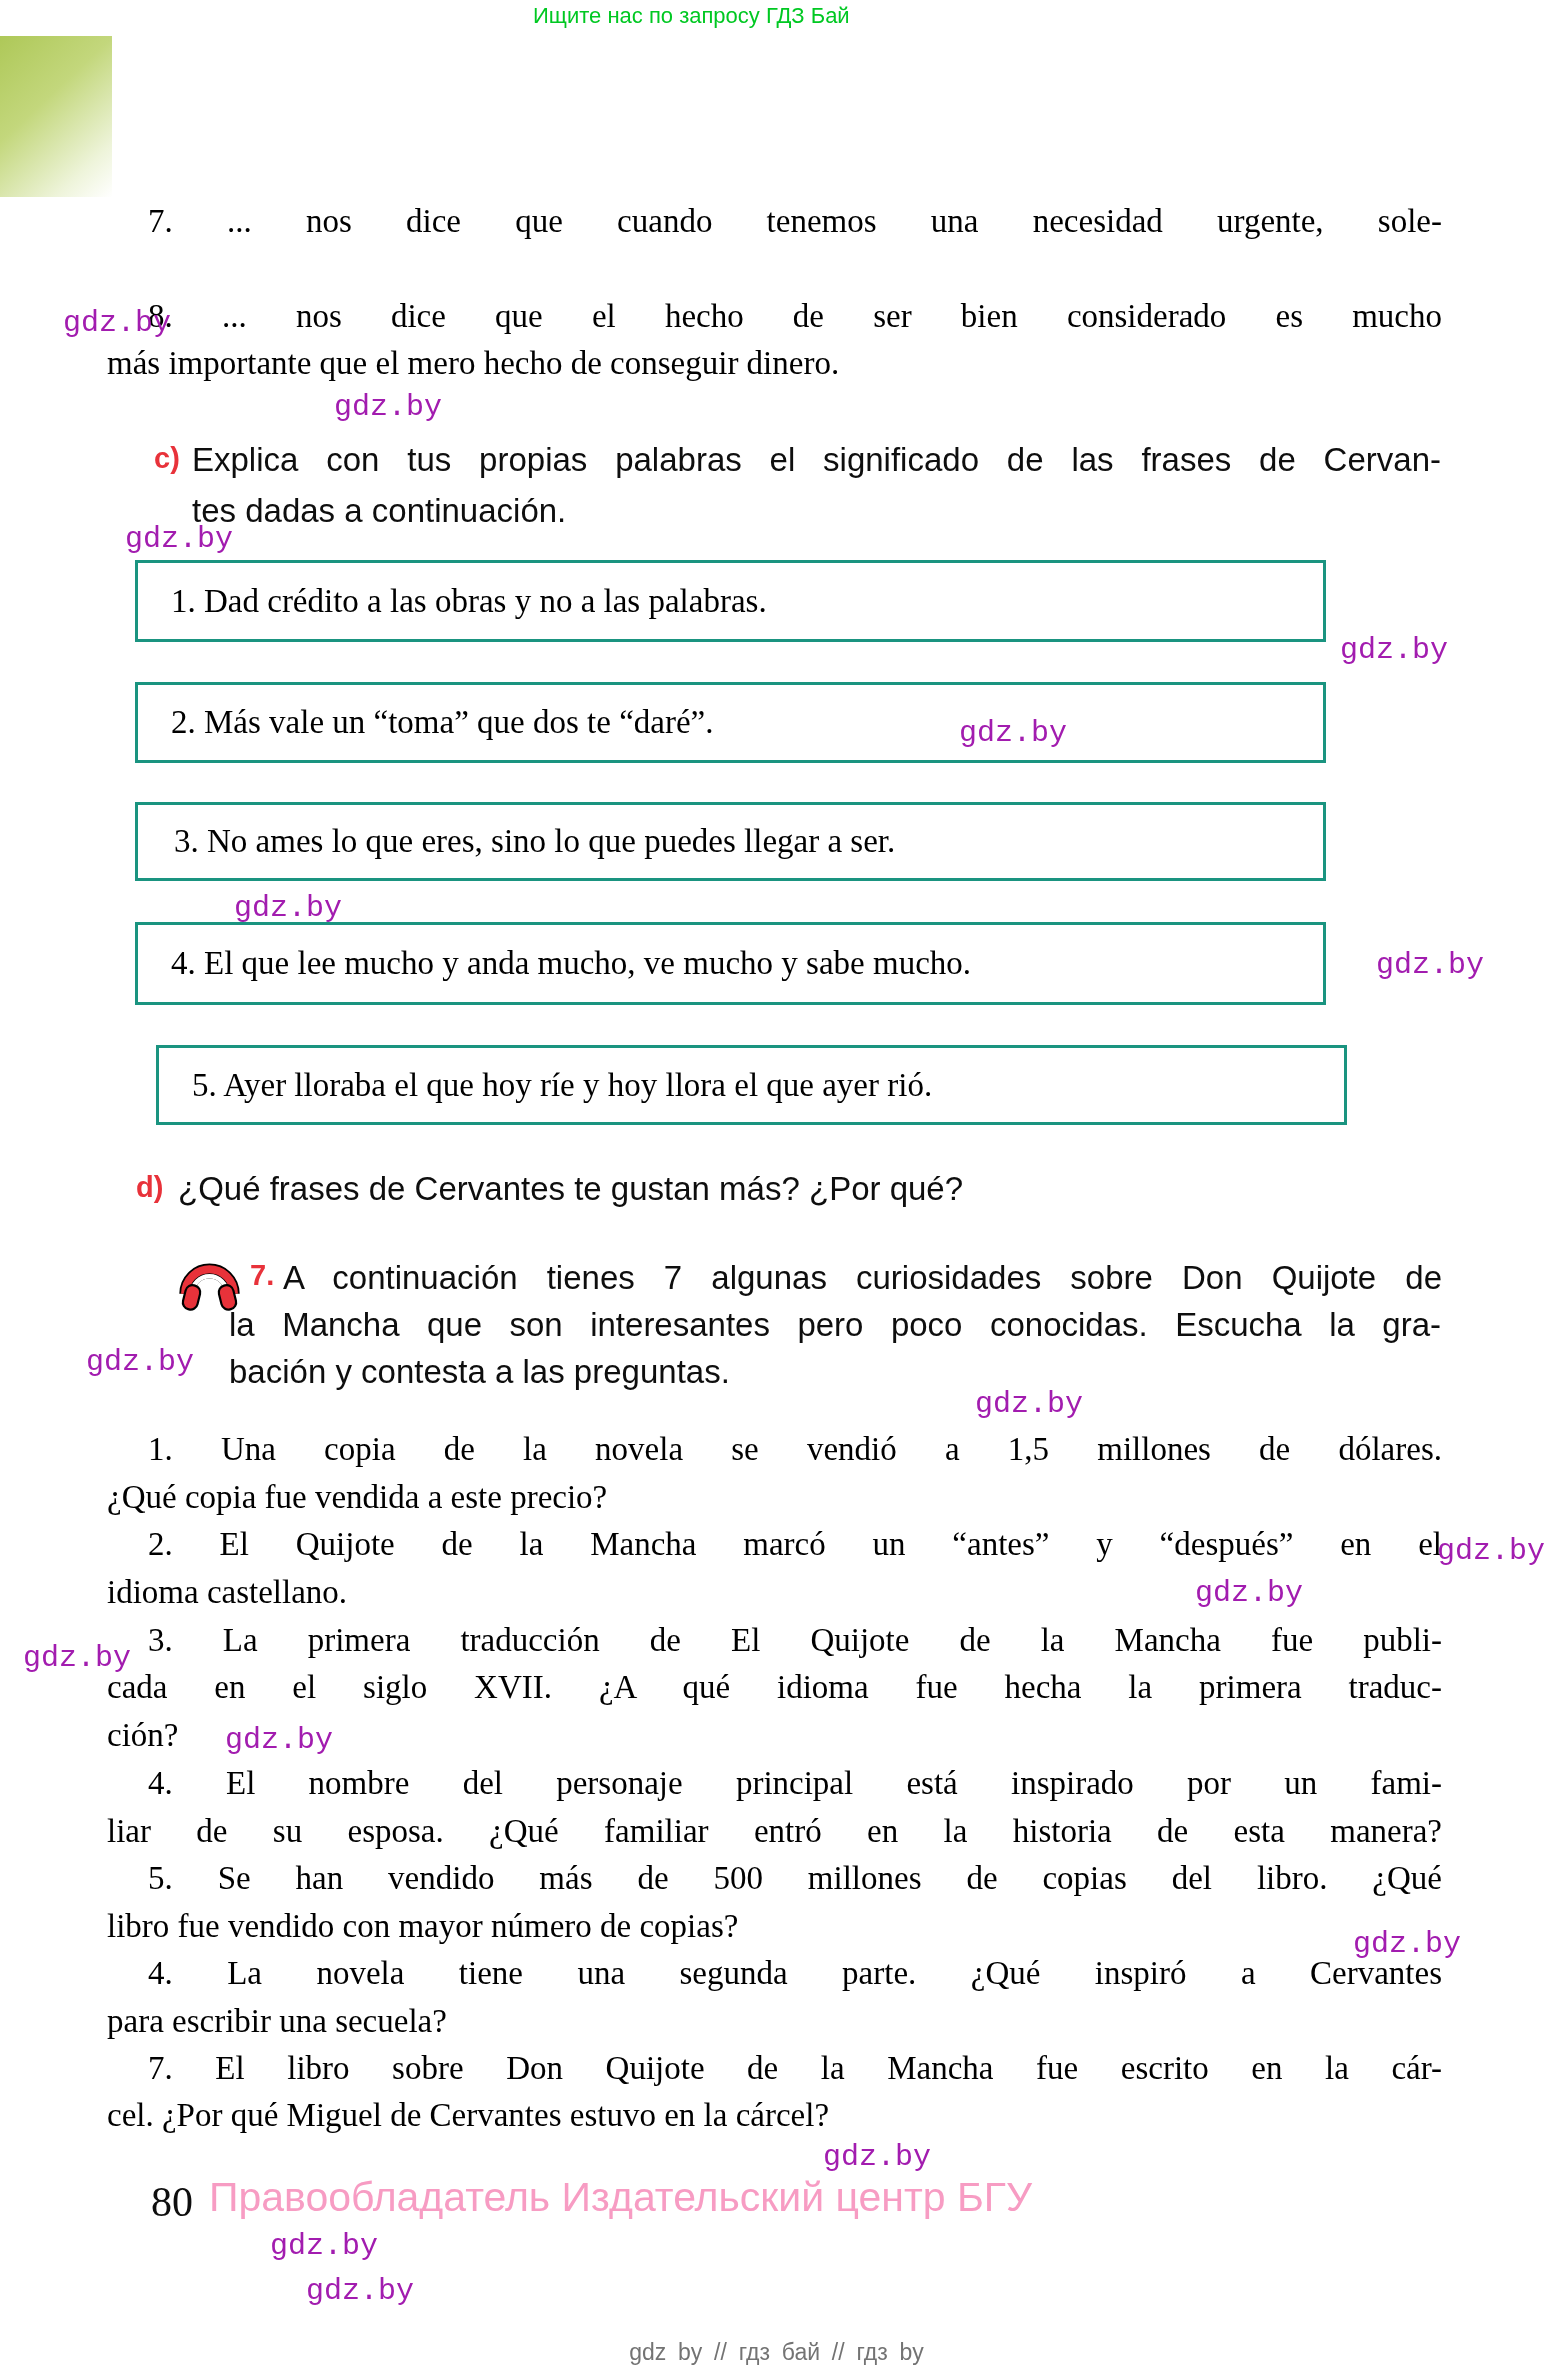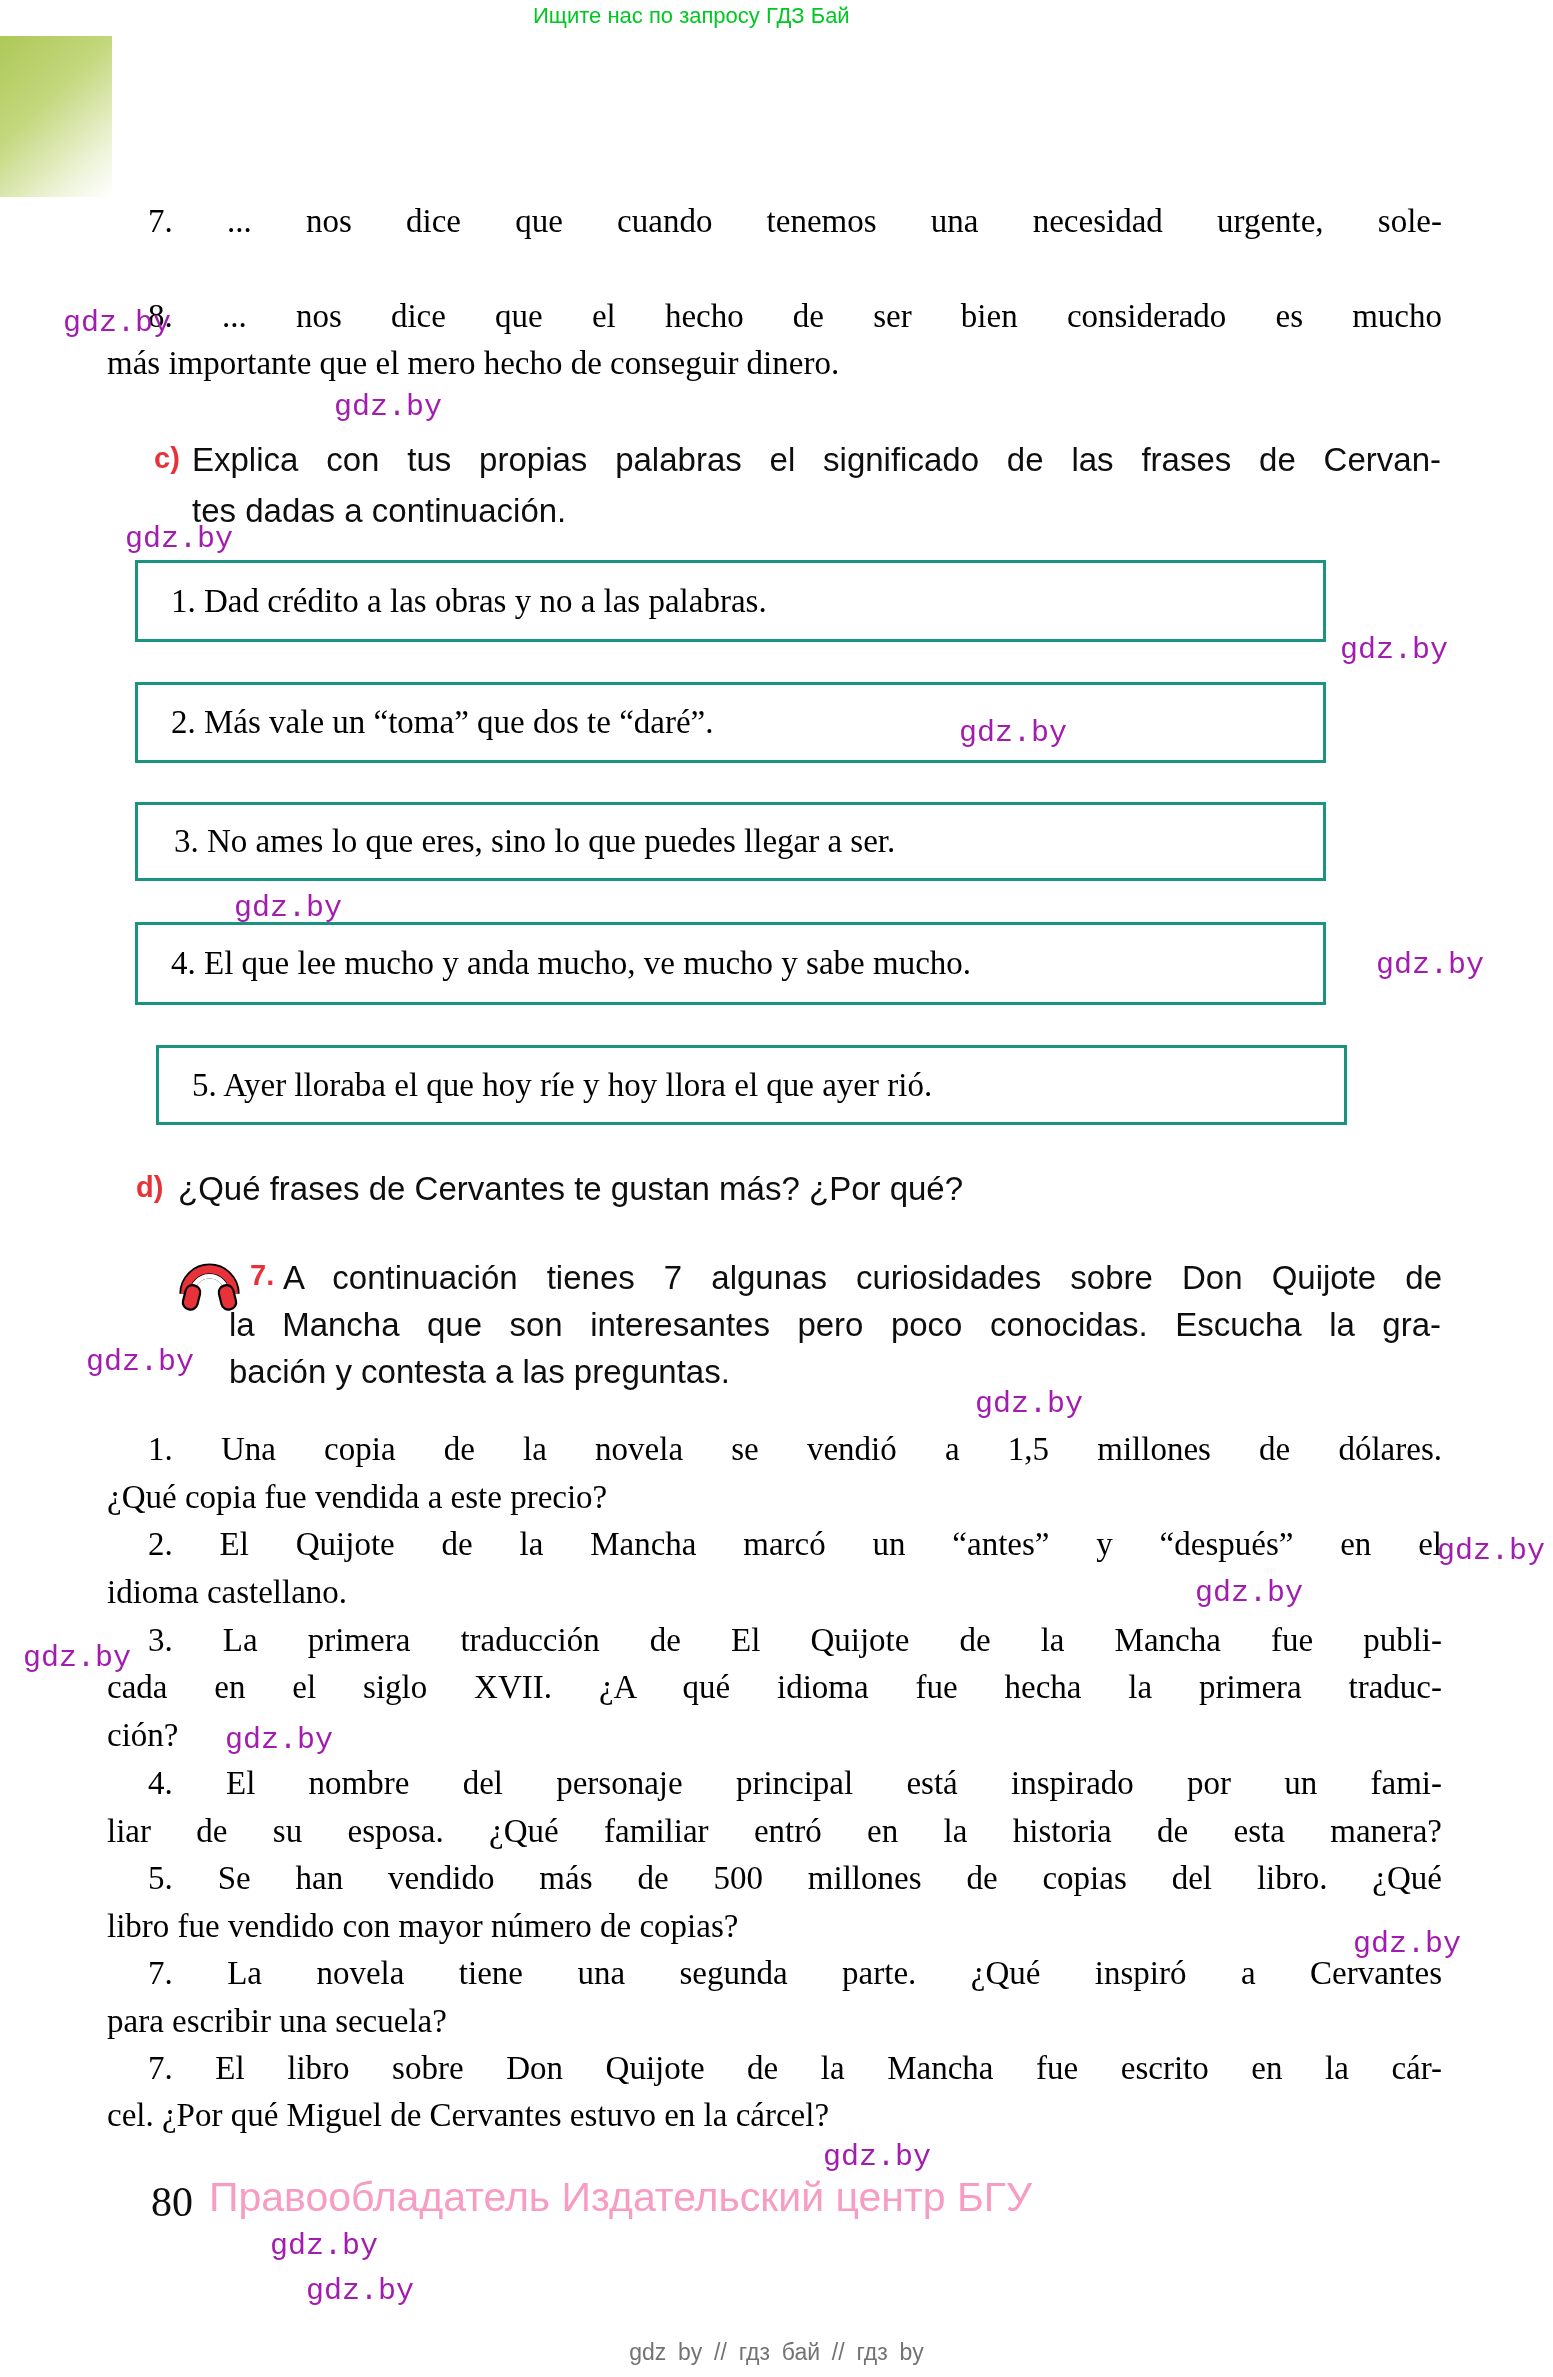--- a/index.html
+++ b/index.html
@@ -74,21 +74,21 @@
   <div class="abs serif" style="left:107px;top:1479px;">¿Qué copia fue vendida a este precio?</div>
   <div class="abs serif just" style="left:148px;top:1526px;width:1294px;">2. El Quijote de la Mancha marcó un “antes” y “después” en el</div>
   <div class="abs serif" style="left:107px;top:1574px;text-align:right;">idioma castellano.</div>
   <div class="abs serif just" style="left:148px;top:1622px;width:1294px;">3. La primera traducción de El Quijote de la Mancha fue publi-</div>
   <div class="abs serif just" style="left:107px;top:1669px;width:1335px;">cada en el siglo XVII. ¿A qué idioma fue hecha la primera traduc-</div>
   <div class="abs serif" style="left:107px;top:1717px;">ción?</div>
   <div class="abs serif just" style="left:148px;top:1765px;width:1294px;">4. El nombre del personaje principal está inspirado por un fami-</div>
   <div class="abs serif just" style="left:107px;top:1813px;width:1335px;">liar de su esposa. ¿Qué familiar entró en la historia de esta manera?</div>
   <div class="abs serif just" style="left:148px;top:1860px;width:1294px;">5. Se han vendido más de 500 millones de copias del libro. ¿Qué</div>
   <div class="abs serif" style="left:107px;top:1908px;">libro fue vendido con mayor número de copias?</div>
-  <div class="abs serif just" style="left:148px;top:1955px;width:1294px;">7. La novela tiene una segunda parte. ¿Qué inspiró a Cervantes</div>
+  <div class="abs serif just" style="left:148px;top:1955px;width:1294px;">4. La novela tiene una segunda parte. ¿Qué inspiró a Cervantes</div>
   <div class="abs serif" style="left:107px;top:2003px;">para escribir una secuela?</div>
   <div class="abs serif just" style="left:148px;top:2050px;width:1294px;">7. El libro sobre Don Quijote de la Mancha fue escrito en la cár-</div>
   <div class="abs serif" style="left:107px;top:2097px;">cel. ¿Por qué Miguel de Cervantes estuvo en la cárcel?</div>
 
   <div class="abs pagenum" style="left:151px;top:2178px;">80</div>
   <div class="abs pink" style="left:209px;top:2174px;">Правообладатель Издательский центр БГУ</div>
   <div class="bluelinks" style="top:2339px;">gdz by // гдз бай // гдз by</div>
 
   <div class="wm" style="left:63px;top:306px;">gdz.by</div>
   <div class="wm" style="left:334px;top:390px;">gdz.by</div>

